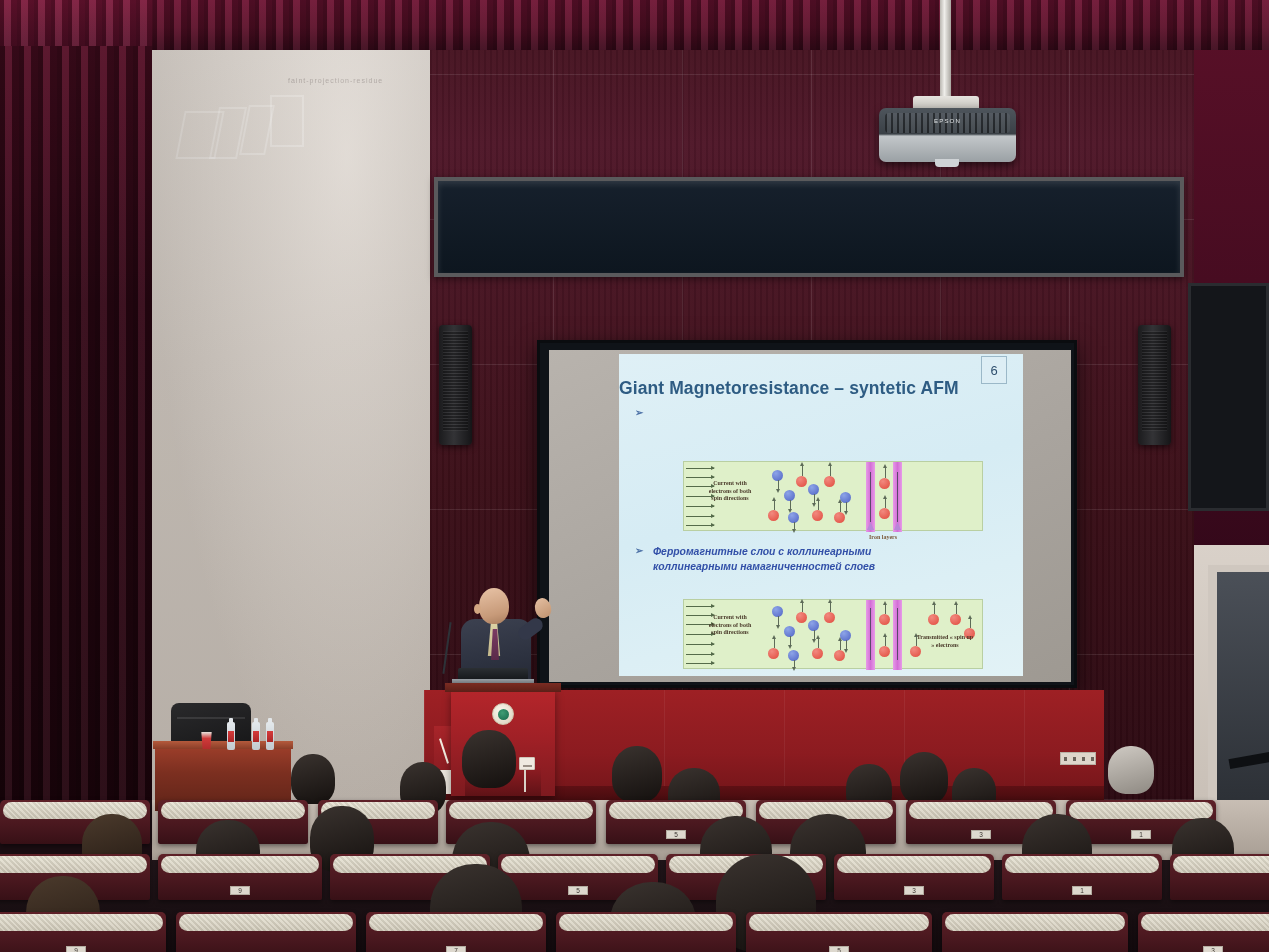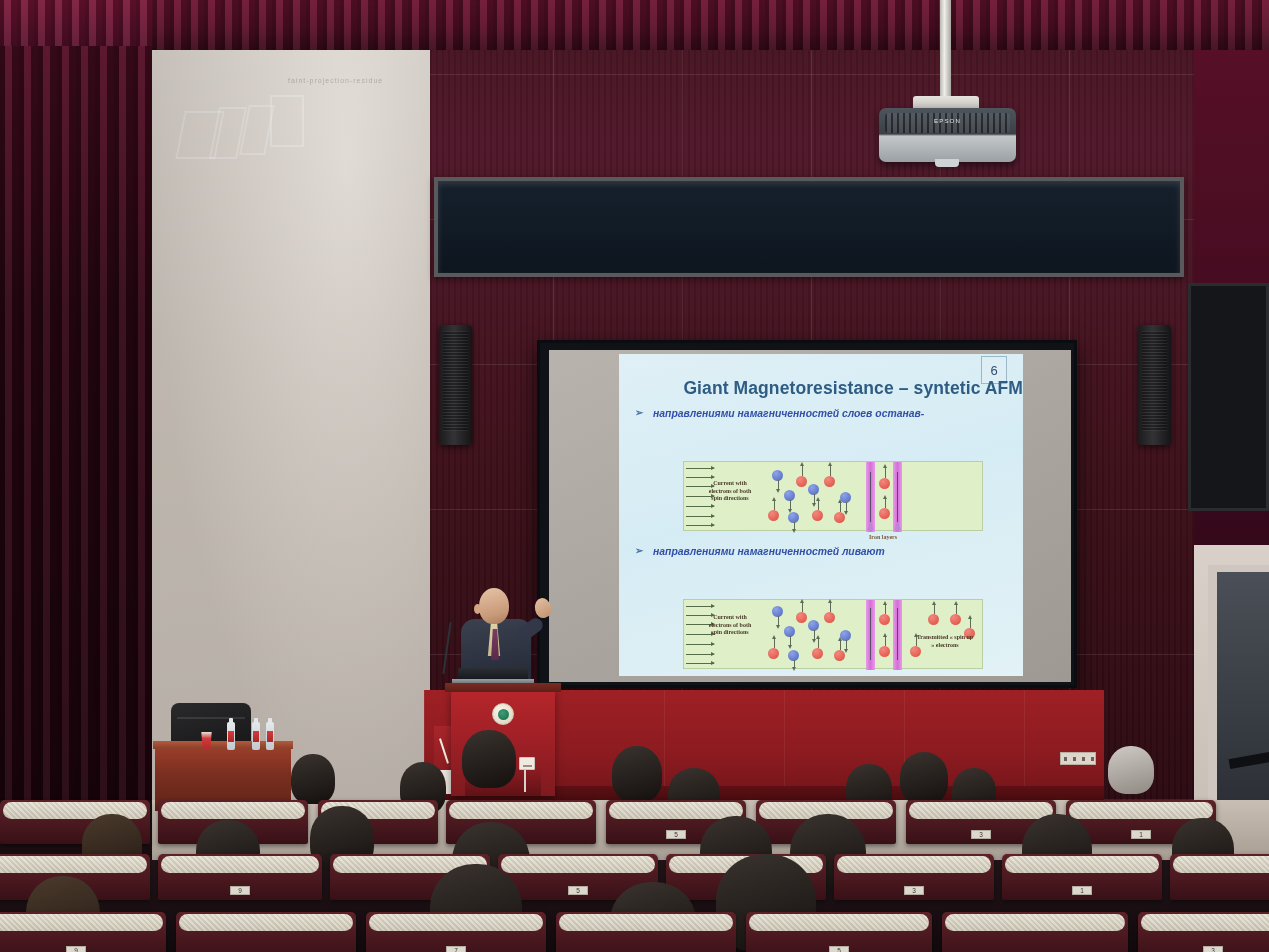--- a/index.html
+++ b/index.html
@@ -136,21 +136,21 @@
     position:absolute; left:70px; top:4px; width:404px; height:322px;
     background:linear-gradient(165deg,#dff0f6 0%,#d6ecf4 45%,#e2f2f6 100%);
     overflow:hidden;
   }
   .slide-num{
     position:absolute; right:16px; top:2px; width:26px; height:28px;
     border:1px solid #9bb8c8; background:#ddeef5;
     color:#2f4f6e; font-size:13px; display:flex; align-items:center; justify-content:center;
   }
   .slide-title{
-    position:absolute; left:0; right:0; top:24px; text-align:right;
+    position:absolute; left:0; right:0; top:24px; text-align:left;
     color:#2e5c83; font-size:17.5px; font-weight:bold; letter-spacing:.1px;
   }
   .bullet-block{
     position:absolute; left:16px; right:12px;
     color:#3250a8; font-size:10.4px; font-style:italic; font-weight:bold;
     line-height:1.45; text-align:justify;
   }
   .bullet-block .arrow{
     position:absolute; left:0; top:0; color:#4a6fa5; font-style:normal; font-size:10px;
   }
@@ -430,21 +430,20 @@
     <div class="screen-surface">
 
       <div class="slide">
 
         <div class="slide-num">6</div>
         <div class="slide-title">Giant Magnetoresistance – syntetic AFM</div>
 
         <div class="bullet-block" style="top:52px;">
           <span class="arrow">➢</span>
           <span class="btxt">
-            <p>направлениями намагниченностей слоев останав-</p>
           </span>
         </div>
 
         <div class="diagram" style="top:107px;">
           <div class="d-arrows">
             <div class="d-arrow" style="top:3px;"></div>
             <div class="d-arrow" style="top:12px;"></div>
             <div class="d-arrow" style="top:21px;"></div>
             <div class="d-arrow" style="top:31px;"></div>
             <div class="d-arrow" style="top:41px;"></div>
@@ -484,21 +483,22 @@
           <div class="e-dot e-red" style="left:195px; top:16px;"></div>
           <div class="e-arr up" style="left:201px; top:5px; height:11px;"></div>
           <div class="e-dot e-red" style="left:195px; top:46px;"></div>
           <div class="e-arr up" style="left:201px; top:36px; height:10px;"></div>
         </div>
         <div class="iron-label" style="left:250px; top:180px;">Iron layers</div>
 
         <div class="bullet-block" style="top:190px;">
           <span class="arrow">➢</span>
           <span class="btxt">
-            <p>направлениями намагниченностей ливают</p>
+            <p>Ферромагнитные слои с коллинеарными</p>
+            <p>коллинеарными намагниченностей слоев</p>
           </span>
         </div>
 
         <div class="diagram" style="top:245px;">
           <div class="d-arrows">
             <div class="d-arrow" style="top:3px;"></div>
             <div class="d-arrow" style="top:12px;"></div>
             <div class="d-arrow" style="top:21px;"></div>
             <div class="d-arrow" style="top:31px;"></div>
             <div class="d-arrow" style="top:41px;"></div>

